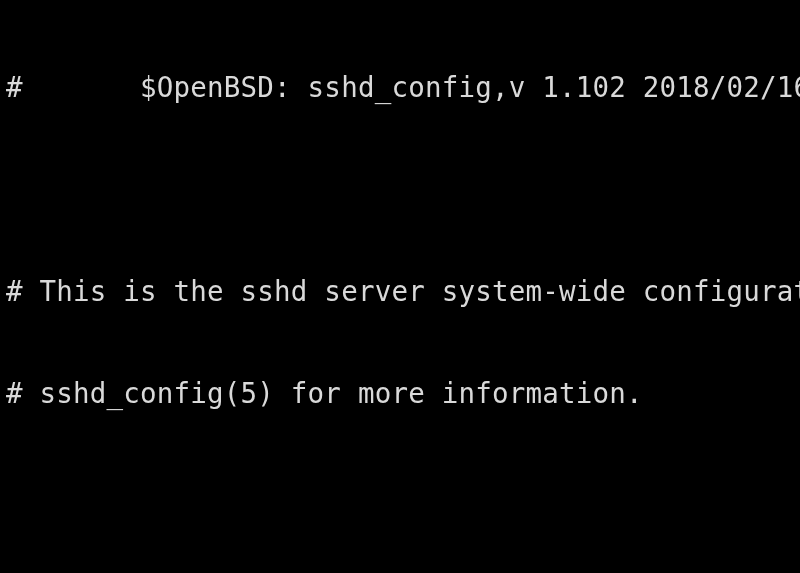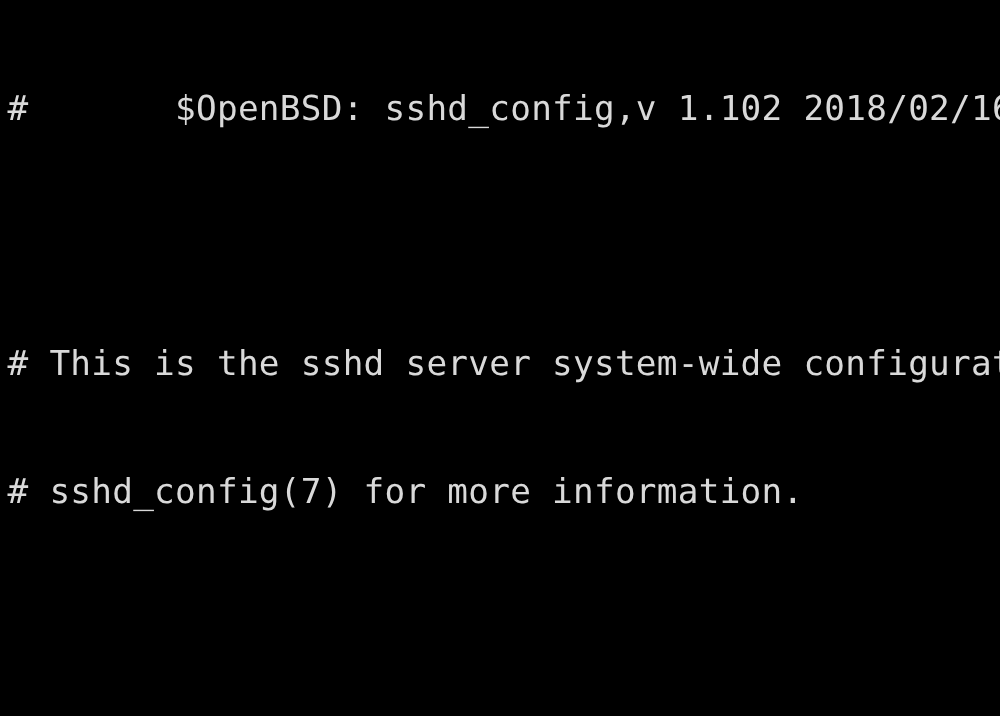--- a/index.html
+++ b/index.html
@@ -29,21 +29,21 @@
     height: 34px;
   }
 </style>
 </head>
 <body>
 
 <div class="terminal">
   <span class="line">#       $OpenBSD: sshd_config,v 1.102 2018/02/16 </span>
   <span class="blank"></span>
   <span class="line"># This is the sshd server system-wide configurati</span>
-  <span class="line"># sshd_config(7) for more information.</span>
+  <span class="line"># sshd_config(5) for more information.</span>
   <span class="blank"></span>
   
   
   
   
   
   
   
   
   

